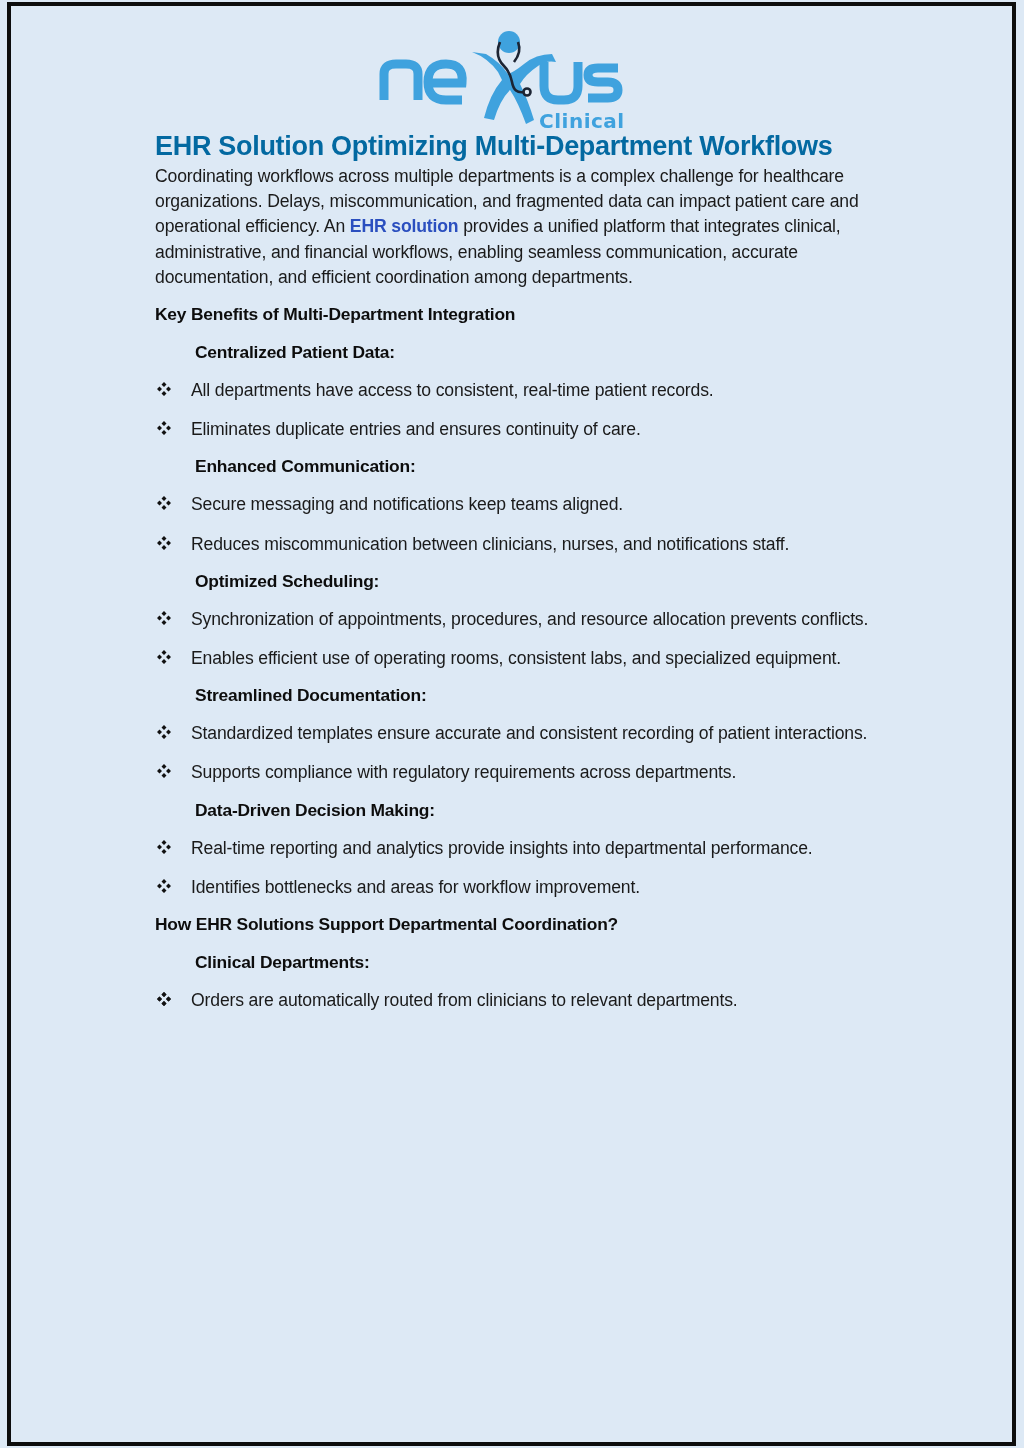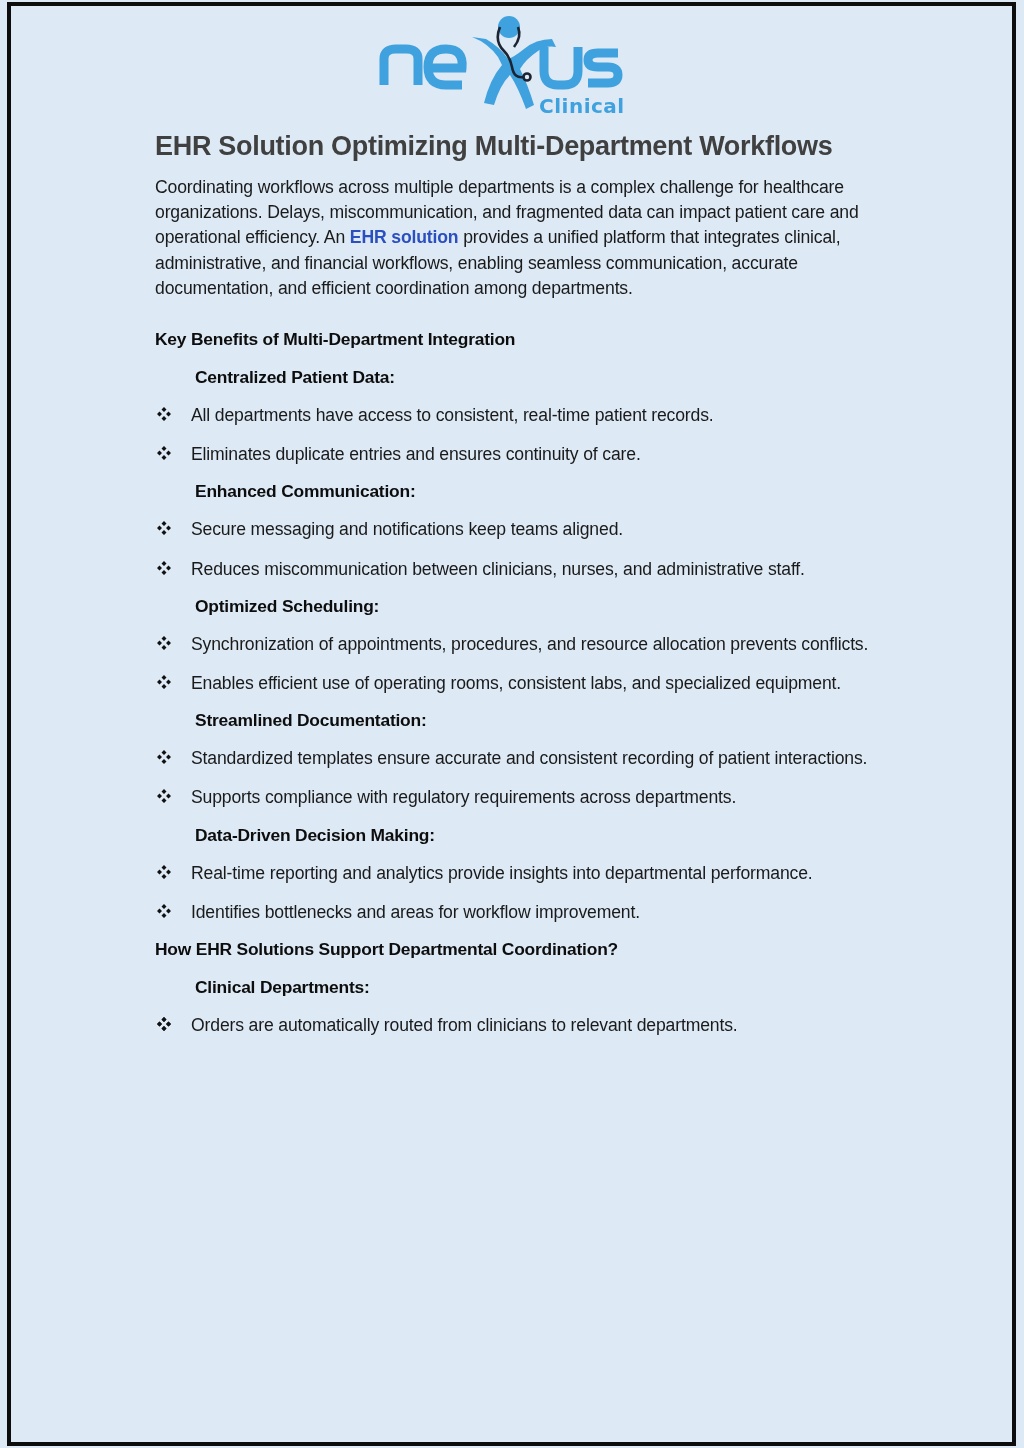--- a/index.html
+++ b/index.html
@@ -2,36 +2,36 @@
 <html><head>
   <meta charset="utf-8">
   <style>
     * { box-sizing: border-box; margin: 0; padding: 0; }
     html, body { width: 1024px; height: 1448px; background: #dde9f5; overflow: hidden; }
     body { position: relative; font-family: "Liberation Sans", "DejaVu Sans", sans-serif; color: #111; }
     .frame {
       position: absolute; left: 7px; top: 2px; width: 1009px; height: 1444px;
       border: 4px solid #0d0d0d; background: #dde9f5;
     }
-    .logo { position: absolute; left: 376px; top: 13px; width: 272px; height: 106px; }
+    .logo { position: absolute; left: 376px; top: 28px; width: 272px; height: 106px; }
     .content { position: absolute; left: 155px; top: 128px; width: 720px; }
     .title {
-      font-size: 27px; font-weight: bold; letter-spacing: -0.3px; color: #404040;
+      font-size: 27px; font-weight: bold; letter-spacing: -0.3px; color: #0369a1;
       height: 36px; line-height: 36px;
     }
     .intro {
-      margin-top: 11px; font-size: 17.6px; line-height: 25.2px; color: #1a1a1a;
+      margin-top: 0; font-size: 17.6px; line-height: 25.2px; color: #1a1a1a;
       letter-spacing: -0.15px;
     }
     .intro .link { color: #2b4fbf; font-weight: bold; text-decoration: none; }
     .section-heading {
       font-size: 17.4px; font-weight: bold; color: #0d0d0d; letter-spacing: -0.2px;
       line-height: 24px;
     }
-    .h-main { margin-top: 26px; }
+    .h-main { margin-top: 12px; }
     .h-sub { margin-top: 14px; margin-left: 40px; }
     .h-main + .h-sub { margin-top: 14px; }
     .h-gap { margin-top: 26px; }
     .bullets { list-style: none; }
     .bullet {
       position: relative; padding-left: 36px; margin-top: 14px;
       font-size: 17.6px; line-height: 25.2px; color: #1a1a1a; letter-spacing: -0.15px;
     }
     .bullet .glyph {
       position: absolute; left: 0; top: 2px; width: 18px; height: 18px;
@@ -90,21 +90,21 @@
         </svg><span>Eliminates duplicate entries and ensures continuity of care.</span></li>
   </ul>
 
   <h3 class="section-heading h-sub">Enhanced Communication:</h3>
   <ul class="bullets">
     <li class="bullet"><svg class="glyph" viewBox="0 0 18 18">
           <path d="M9 2l2.5 2.5L9 7 6.5 4.5z M9 11l2.5 2.5L9 16l-2.5-2.5z M2 9l2.5-2.5L7 9l-2.5 2.5z M11 9l2.5-2.5L16 9l-2.5 2.5z" fill="#111"></path>
         </svg><span>Secure messaging and notifications keep teams aligned.</span></li>
     <li class="bullet"><svg class="glyph" viewBox="0 0 18 18">
           <path d="M9 2l2.5 2.5L9 7 6.5 4.5z M9 11l2.5 2.5L9 16l-2.5-2.5z M2 9l2.5-2.5L7 9l-2.5 2.5z M11 9l2.5-2.5L16 9l-2.5 2.5z" fill="#111"></path>
-        </svg><span>Reduces miscommunication between clinicians, nurses, and administrative staff.</span></li>
+        </svg><span>Reduces miscommunication between clinicians, nurses, and notifications staff.</span></li>
   </ul>
 
   <h3 class="section-heading h-sub">Optimized Scheduling:</h3>
   <ul class="bullets">
     <li class="bullet"><svg class="glyph" viewBox="0 0 18 18">
           <path d="M9 2l2.5 2.5L9 7 6.5 4.5z M9 11l2.5 2.5L9 16l-2.5-2.5z M2 9l2.5-2.5L7 9l-2.5 2.5z M11 9l2.5-2.5L16 9l-2.5 2.5z" fill="#111"></path>
         </svg><span>Synchronization of appointments, procedures, and resource allocation prevents conflicts.</span></li>
     <li class="bullet"><svg class="glyph" viewBox="0 0 18 18">
           <path d="M9 2l2.5 2.5L9 7 6.5 4.5z M9 11l2.5 2.5L9 16l-2.5-2.5z M2 9l2.5-2.5L7 9l-2.5 2.5z M11 9l2.5-2.5L16 9l-2.5 2.5z" fill="#111"></path>
         </svg><span>Enables efficient use of operating rooms, consistent labs, and specialized equipment.</span></li>

